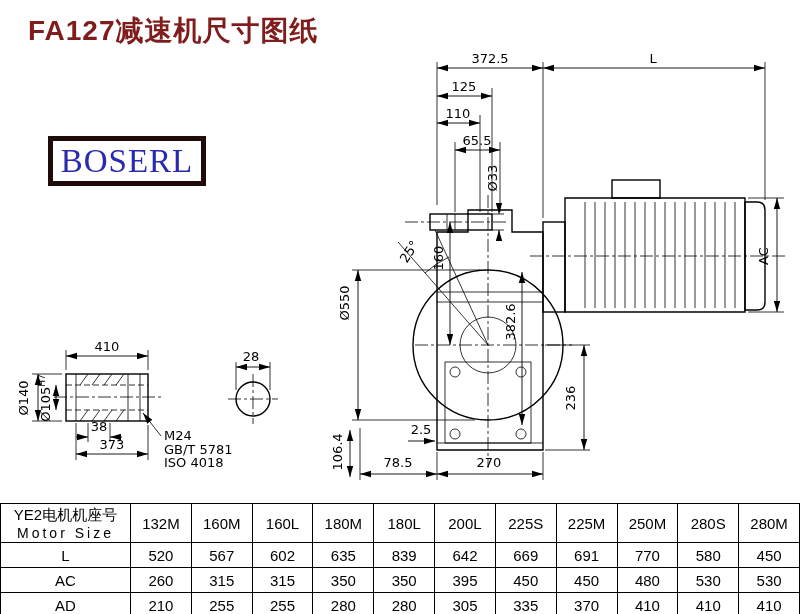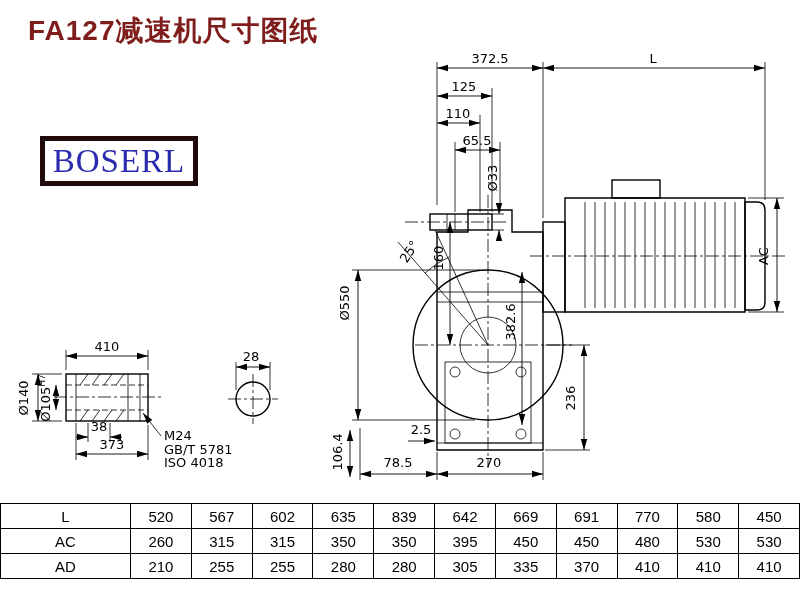--- a/index.html
+++ b/index.html
@@ -5,21 +5,21 @@
   html,body{margin:0;padding:0;}
   body{
     width:800px;height:614px;position:relative;background:#fff;overflow:hidden;
     font-family:"Liberation Sans","DejaVu Sans",sans-serif;color:#000;
   }
   .title{
     position:absolute;top:12px;left:28px;margin:0;
     font-size:28px;font-weight:bold;letter-spacing:1px;color:#7f1d1d;
   }
   .logo{
-    position:absolute;top:136px;left:40px;width:148px;height:40px;
+    position:absolute;top:136px;left:48px;width:148px;height:40px;
     border:5px solid #200b0b;background:#fff;
     display:flex;align-items:center;justify-content:center;
   }
   .logo span{
     font-family:"Liberation Serif","DejaVu Serif",serif;
     font-size:33px;color:#2a2aae;letter-spacing:1px;line-height:1;
   }
   svg.draw{position:absolute;top:0;left:0;}
   svg .thin{stroke:#000;stroke-width:0.8;fill:none}
   svg .med{stroke:#000;stroke-width:1.4;fill:none}
@@ -178,20 +178,37 @@
       <col>
       <col>
       <col>
       <col>
       <col>
       <col>
       <col>
       <col>
   </colgroup>
   <tbody>
+    <tr class="hrow">
+      <td>
+        <div class="hdr-cn">YE2电机机座号</div>
+        <div class="hdr-en">Motor Size</div>
+      </td>
+      <td>132M</td>
+      <td>160M</td>
+      <td>160L</td>
+      <td>180M</td>
+      <td>180L</td>
+      <td>200L</td>
+      <td>225S</td>
+      <td>225M</td>
+      <td>250M</td>
+      <td>280S</td>
+      <td>280M</td>
+    </tr>
     <tr>
       <td>L</td>
       <td>520</td>
       <td>567</td>
       <td>602</td>
       <td>635</td>
       <td>839</td>
       <td>642</td>
       <td>669</td>
       <td>691</td>

